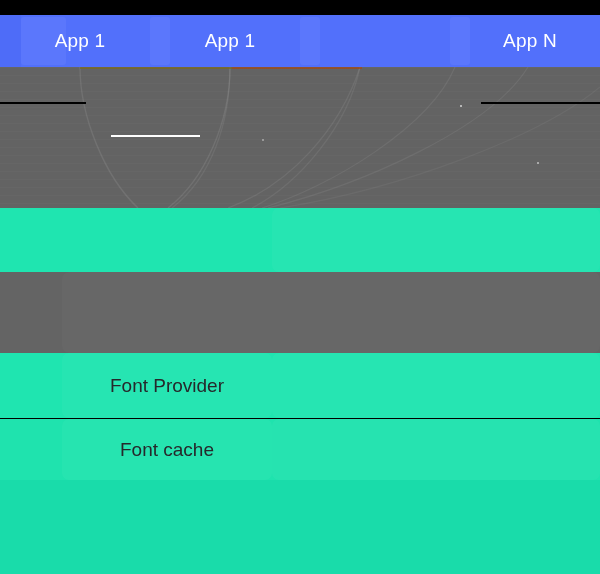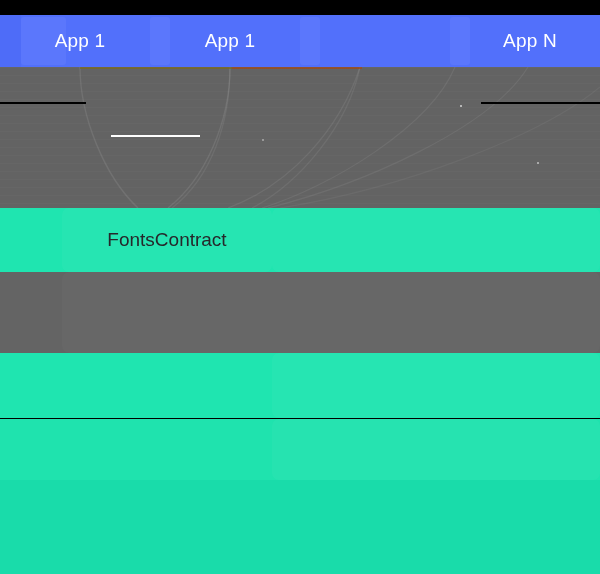--- a/index.html
+++ b/index.html
@@ -183,29 +183,32 @@
     </svg>
     <div class="scanlines"></div>
   </div>
 
   <div class="hline-black" style="left:0px;   top:102px; width:86px;"></div>
   <div class="hline-black" style="left:481px; top:102px; width:119px;"></div>
   <div class="hline-white" style="left:111px; top:135px; width:89px;"></div>
 
   <div class="band band-green" style="top:208px; height:64px;"></div>
   <div class="card-ghost" style="left:272px; top:208px; width:328px; height:64px;"></div>
-  <div class="card" style="top:208px; height:64px;">
-    <span>FontsContract</span>
-  </div>
 
   <div class="band band-gray" style="top:272px; height:81px;"></div>
   <div class="card-ghost" style="left:62px; top:272px; width:538px; height:81px; background:rgba(255,255,255,0.018);"></div>
 
   <div class="band band-green" style="top:353px; height:65px;"></div>
   <div class="card-ghost" style="left:272px; top:353px; width:328px; height:65px;"></div>
+  <div class="card" style="top:353px; height:65px;">
+    <span>Font Provider</span>
+  </div>
   <div class="divider" style="top:418px;"></div>
 
   <div class="band band-green-2" style="top:419px; height:61px;"></div>
   <div class="card-ghost" style="left:272px; top:419px; width:328px; height:61px;"></div>
+  <div class="card" style="top:419px; height:61px;">
+    <span>Font cache</span>
+  </div>
 
   <div class="band band-green-3" style="top:480px; height:94px;"></div>
 
 </div>
 
 </body></html>

